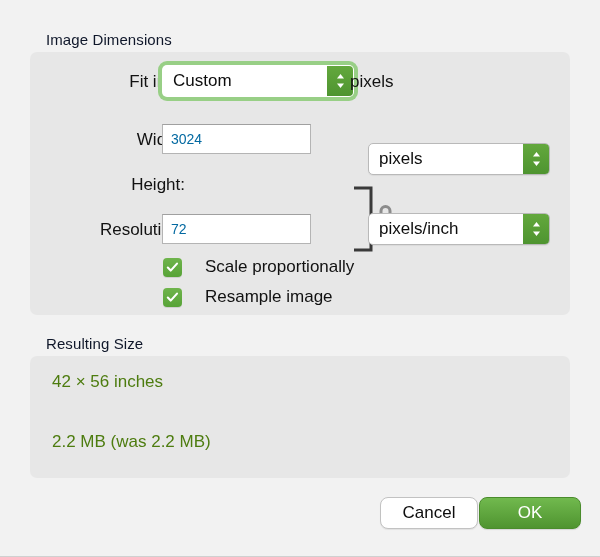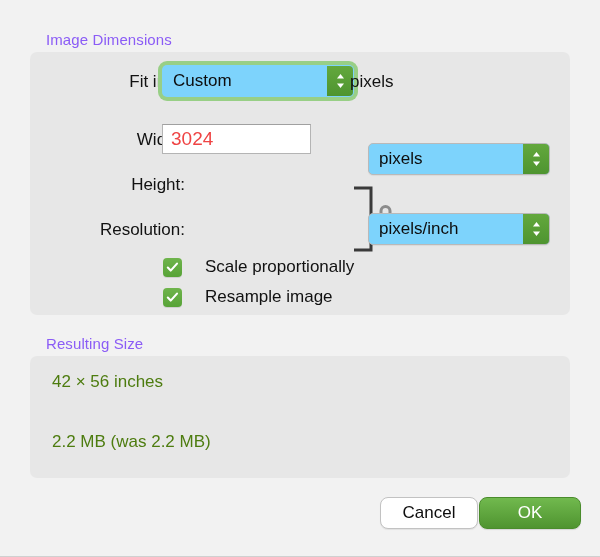--- a/index.html
+++ b/index.html
@@ -22,21 +22,21 @@
     height: 557px;
     box-sizing: border-box;
     background: #f2f2f2;
     border-bottom: 1px solid #d0d0d0;
   }
 
   
   .section-title {
     position: absolute;
     font-size: 15px;
-    color: #8b5cf6;
+    color: #0f172a;
     letter-spacing: 0.1px;
   }
   #title-image-dimensions { left: 46px; top: 31px; }
   #title-resulting-size   { left: 46px; top: 335px; }
 
   
   .groupbox {
     position: absolute;
     background: #e7e7e7;
     border-radius: 7px;
@@ -57,33 +57,33 @@
   }
 
   
   .textfield {
     position: absolute;
     box-sizing: border-box;
     background: #ffffff;
     border: 1px solid #b4b4b4;
     border-top-color: #a0a0a0;
     font-family: "Liberation Sans", sans-serif;
-    font-size: 19px;
-    color: #ef4444;
+    font-size: 14px;
+    color: #0369a1;
     padding: 0 0 0 8px;
     outline: none;
     height: 30px;
     line-height: 28px;
   }
 
   
   .popup {
     position: absolute;
     box-sizing: border-box;
-    background: #7dd3fc;
+    background: #ffffff;
     border: 1px solid #b9b9b9;
     border-radius: 5px;
     height: 32px;
     display: flex;
     align-items: center;
     box-shadow: 0 1px 1px rgba(0,0,0,0.06);
   }
   .popup .popup-value {
     flex: 1 1 auto;
     font-size: 17px;
@@ -233,20 +233,21 @@
       <div class="popup-value">pixels</div>
       <div class="stepper">
         <svg width="11" height="18" viewBox="0 0 11 18" aria-hidden="true">
           <path d="M5.5 2 L9 6.6 L2 6.6 Z" fill="#ffffff"></path>
           <path d="M5.5 16 L9 11.4 L2 11.4 Z" fill="#ffffff"></path>
         </svg>
       </div>
     </div>
 
     <div class="field-label" style="top:168px;">Resolution:</div>
+    <input class="textfield" id="input-resolution" type="text" style="left: 132px; top: 162px; width: 149px;" value="72">
 
     <div class="popup" id="popup-resolution-unit" style="left:338px; top:161px; width:182px;">
       <div class="popup-value">pixels/inch</div>
       <div class="stepper">
         <svg width="11" height="18" viewBox="0 0 11 18" aria-hidden="true">
           <path d="M5.5 2 L9 6.6 L2 6.6 Z" fill="#ffffff"></path>
           <path d="M5.5 16 L9 11.4 L2 11.4 Z" fill="#ffffff"></path>
         </svg>
       </div>
     </div>

